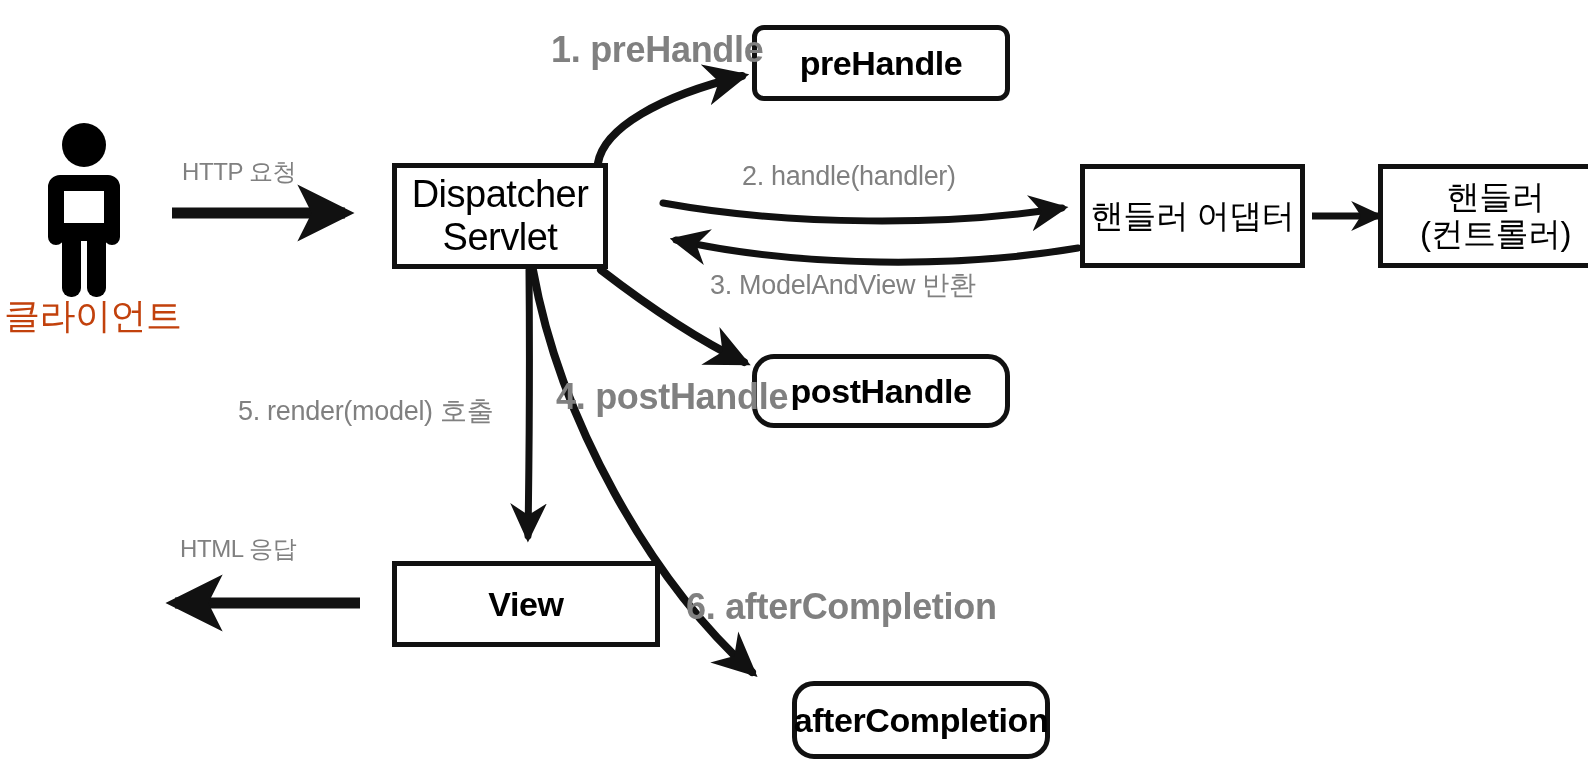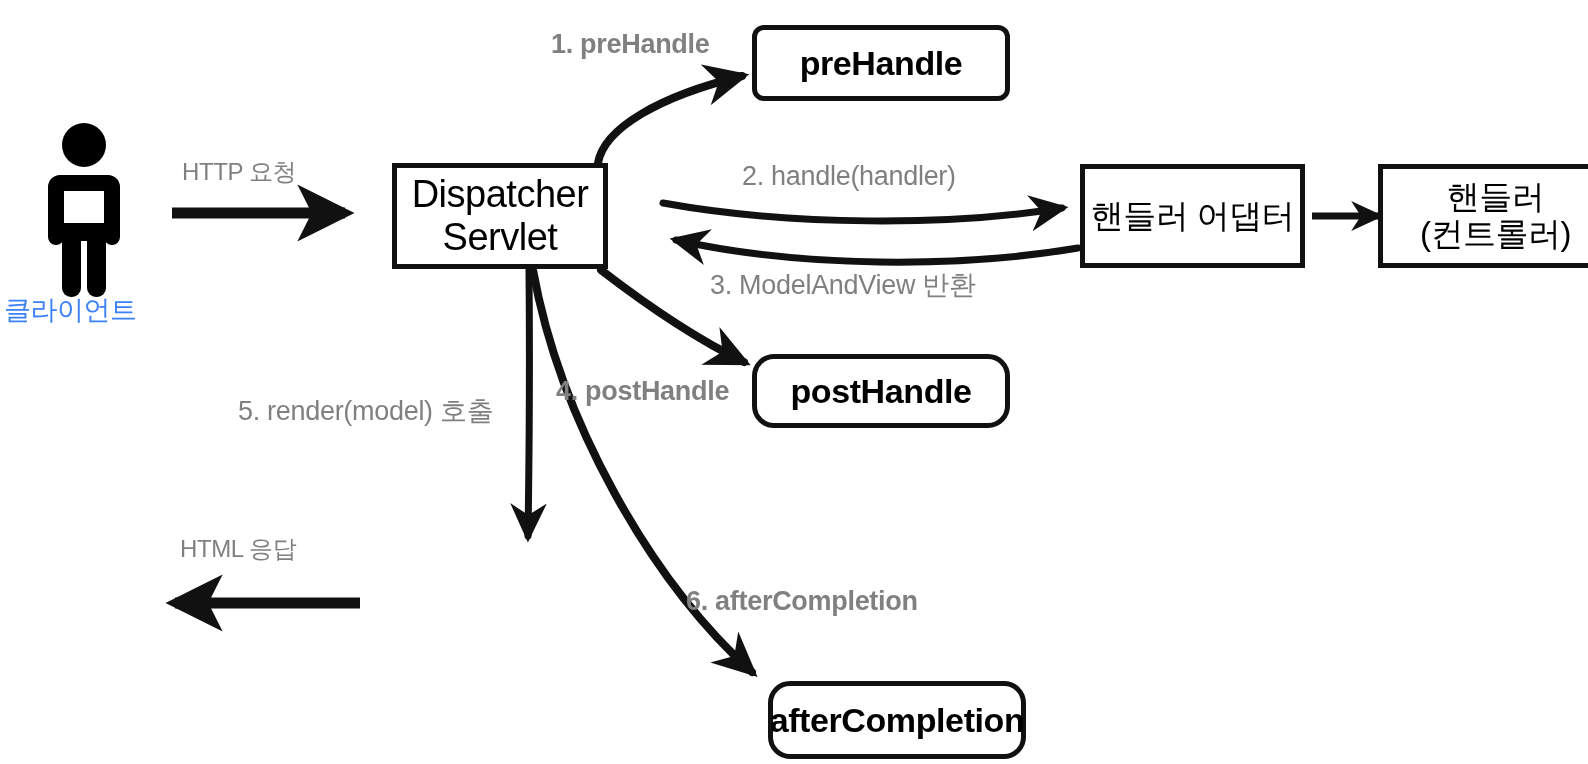--- a/index.html
+++ b/index.html
@@ -46,32 +46,32 @@
   .lbl-bold   { font-weight: bold; font-size: 34px; letter-spacing: -0.4px; }
   .lbl-plain  { font-weight: normal; font-size: 38px; letter-spacing: -0.5px; }
   .lbl-korean { font-weight: normal; font-size: 33px; letter-spacing: -0.5px; }
 
   .edge-label {
     position: absolute;
     color: #808080;
     white-space: nowrap;
     z-index: 4;
   }
-  .edge-label.bold  { font-weight: bold; font-size: 27px; letter-spacing: -0.3px; }
+  .edge-label.bold  { font-weight: bold; font-size: 36px; letter-spacing: -0.3px; }
   .edge-label.plain { font-weight: normal; font-size: 27px; letter-spacing: -0.3px; }
   .edge-label.big   { font-weight: normal; font-size: 24px; letter-spacing: -0.4px; }
 
   .actor {
     position: absolute;
     z-index: 3;
   }
   .actor-caption {
     position: absolute;
-    color: #3b82f6;
-    font-size: 27px;
+    color: #c2410c;
+    font-size: 36px;
     font-weight: normal;
     letter-spacing: -0.5px;
     white-space: nowrap;
     z-index: 4;
   }
 </style>
 </head>
 <body>
 
 <div id="canvas">
@@ -125,33 +125,36 @@
   </div>
 
   <div class="node rounded" style="left:752px; top:25px; width:258px; height:76px;border-radius:12px;">
     <span class="node-label lbl-bold">preHandle</span>
   </div>
 
   <div class="node rounded" style="left:752px; top:354px; width:258px; height:74px;">
     <span class="node-label lbl-bold">postHandle</span>
   </div>
 
-  <div class="node rounded" style="left:768px; top:681px; width:258px; height:78px;">
+  <div class="node rounded" style="left:792px; top:681px; width:258px; height:78px;">
     <span class="node-label lbl-bold">afterCompletion</span>
   </div>
 
   <div class="node rect" style="left:1080px; top:164px; width:225px; height:104px;">
     <span class="node-label lbl-korean">핸들러 어댑터</span>
   </div>
 
   <div class="node rect" style="left:1378px; top:164px; width:235px; height:104px;">
     <span class="node-label lbl-korean">핸들러
 (컨트롤러)</span>
   </div>
 
+  <div class="node rect" style="left:392px; top:561px; width:268px; height:86px;">
+    <span class="node-label lbl-bold">View</span>
+  </div>
 
   <div class="edge-label big" style="left:182px; top:156px;">HTTP 요청</div>
 
   <div class="edge-label big" style="left:180px; top:533px;">HTML 응답</div>
 
   <div class="edge-label bold" style="left:551px; top:29px;">1. preHandle</div>
 
   <div class="edge-label plain" style="left:742px; top:161px;">2. handle(handler)</div>
 
   <div class="edge-label plain" style="left:710px; top:267px;">3. ModelAndView 반환</div>

